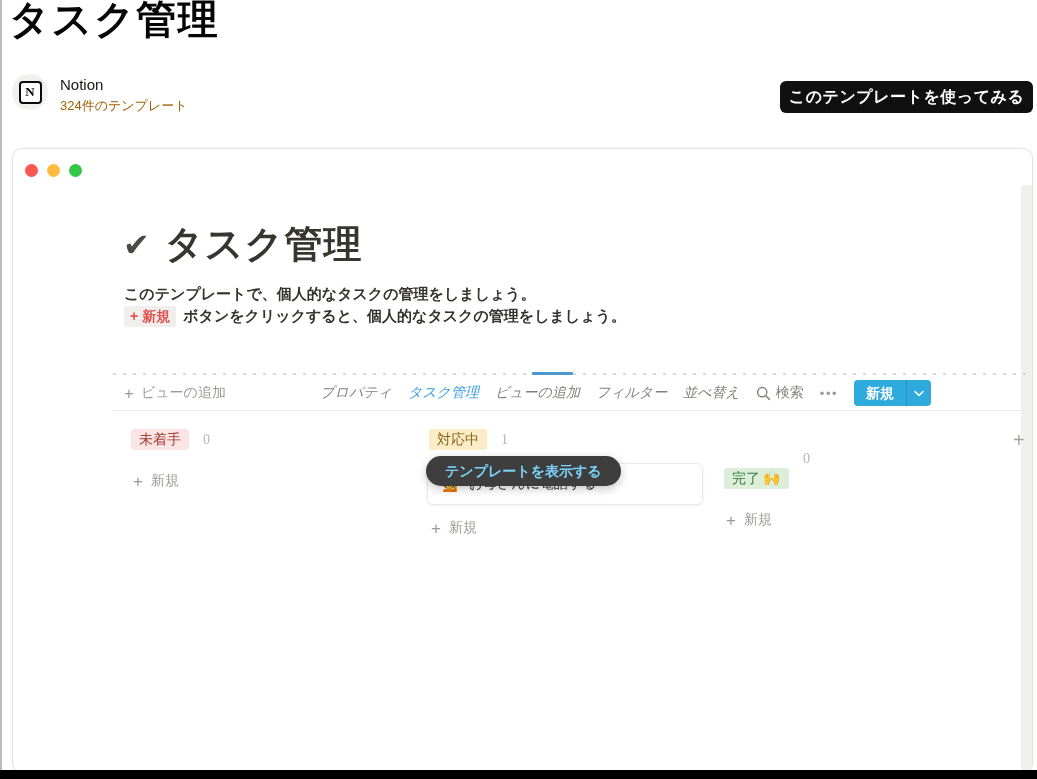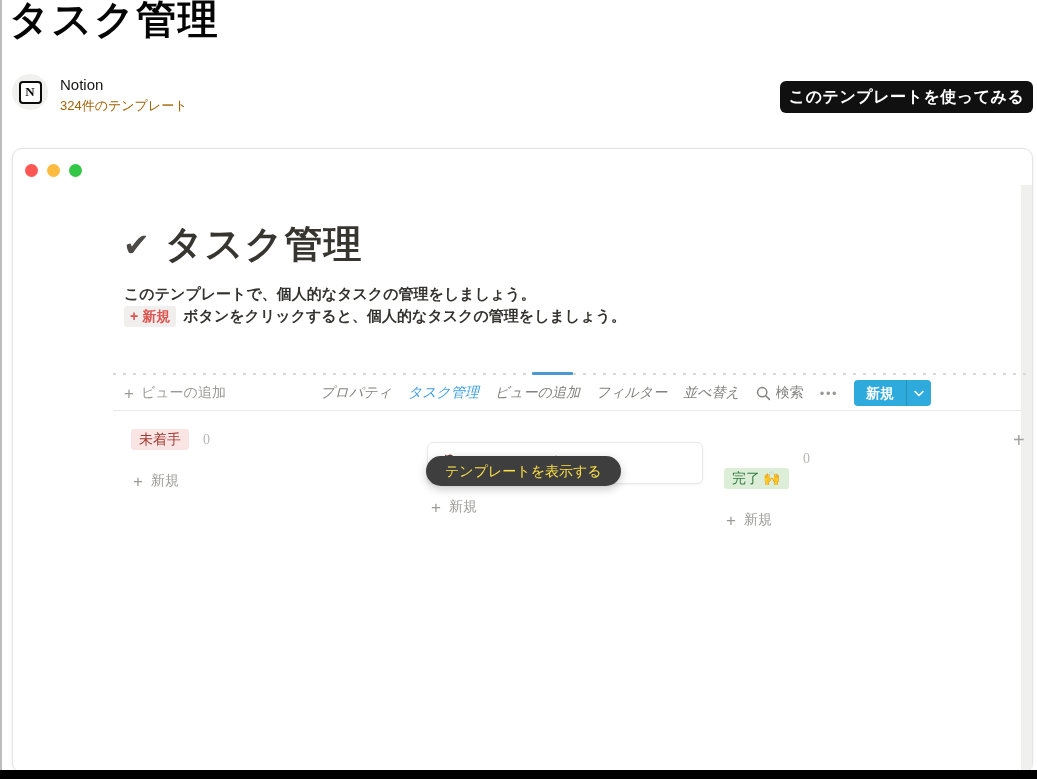--- a/index.html
+++ b/index.html
@@ -79,22 +79,22 @@
   .task-card{margin:13px 0 0 6px;width:276px;height:42px;box-sizing:border-box;
     background:#fff;border:1px solid #e9e9e7;border-radius:6px;
     box-shadow:0 1px 3px rgba(0,0,0,0.06);
     display:flex;align-items:center;gap:8px;padding:0 14px;
     font-size:14px;font-weight:500;color:#37352f;cursor:pointer;}
   .card-emoji{font-size:15px;}
   .add-group{position:absolute;left:1000px;top:281px;font-size:20px;line-height:1;
     color:#a2a19e;cursor:pointer;}
 
   .tooltip{position:absolute;left:413px;top:307px;height:30px;line-height:30px;padding:0 19px;
-    background:#3e3e3e;color:#fde047;font-size:14px;border-radius:15px;white-space:nowrap;
-    z-index:6;box-shadow:0 3px 10px rgba(0,0,0,0.22);}
+    background:#3e3e3e;color:#7dd3fc;font-size:14px;border-radius:15px;white-space:nowrap;
+    z-index:6;box-shadow:0 3px 10px rgba(0,0,0,0.22);font-weight:bold;}
 
   .bottom-bar{position:absolute;left:0;top:770px;width:1037px;height:9px;background:#000;z-index:9;}
   svg{display:block;}
 </style>
 </head>
 <body>
 
 <div class="left-edge"></div>
 
 <h1 class="page-title">タスク管理</h1>
@@ -171,20 +171,24 @@
       <span class="badge badge-red">未着手</span>
       <span class="count">0</span>
     </div>
     <div class="new-row">
       <span class="tb-plus">+</span>
       <span>新規</span>
     </div>
   </div>
 
   <div class="col col2">
+    <div class="col-head">
+      <span class="badge badge-yellow">対応中</span>
+      <span class="count">1</span>
+    </div>
     <div class="task-card">
       <span class="card-emoji">💁</span>
       <span>お母さんに電話する</span>
     </div>
     <div class="new-row">
       <span class="tb-plus">+</span>
       <span>新規</span>
     </div>
   </div>
 

